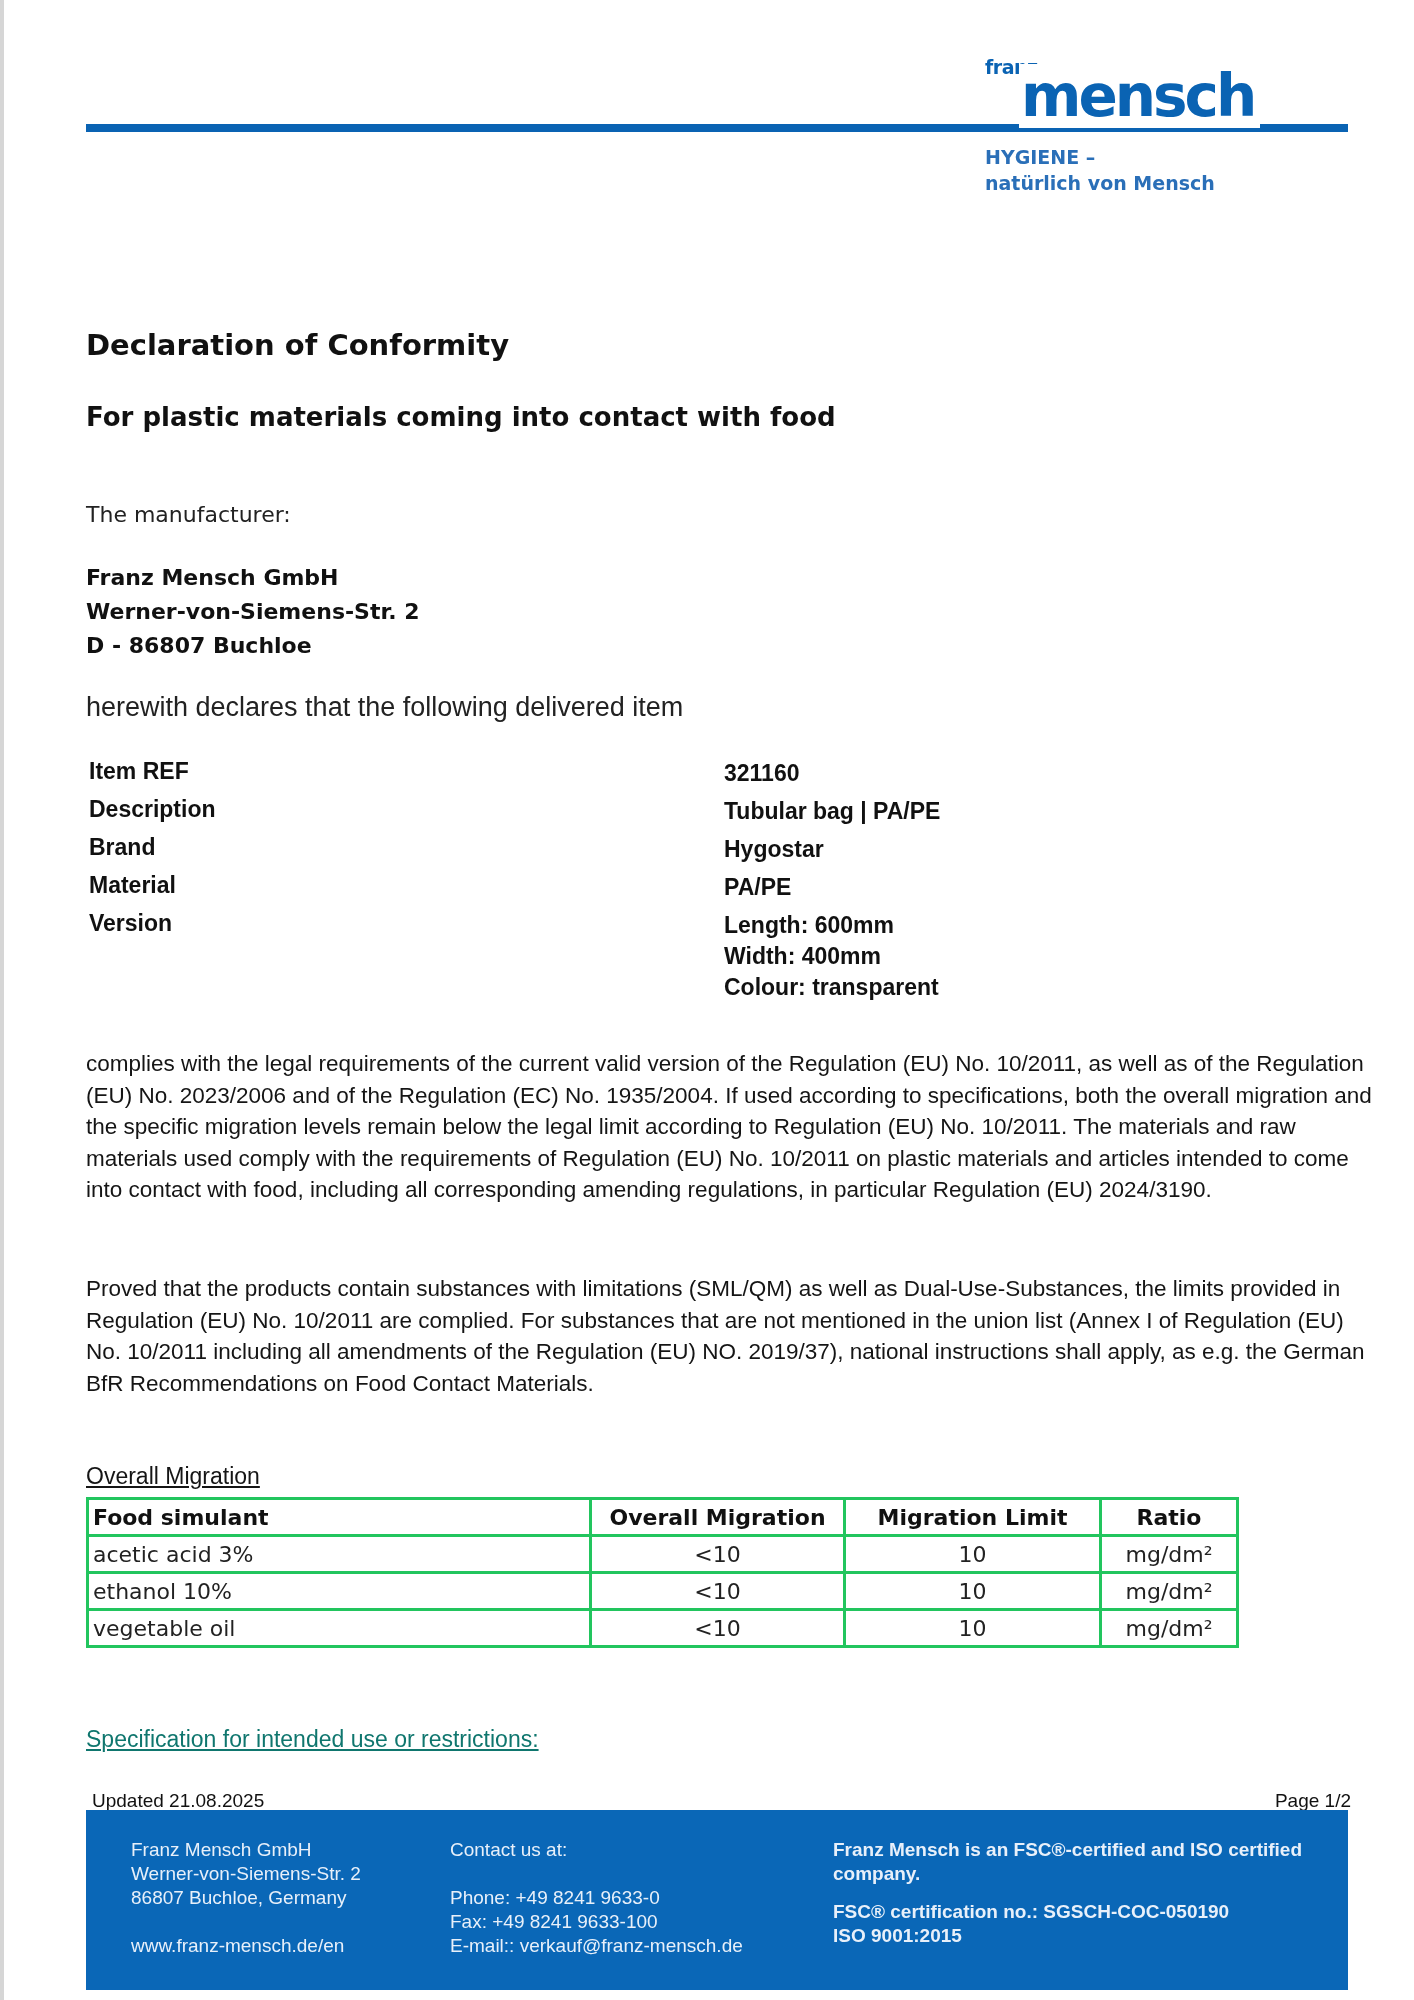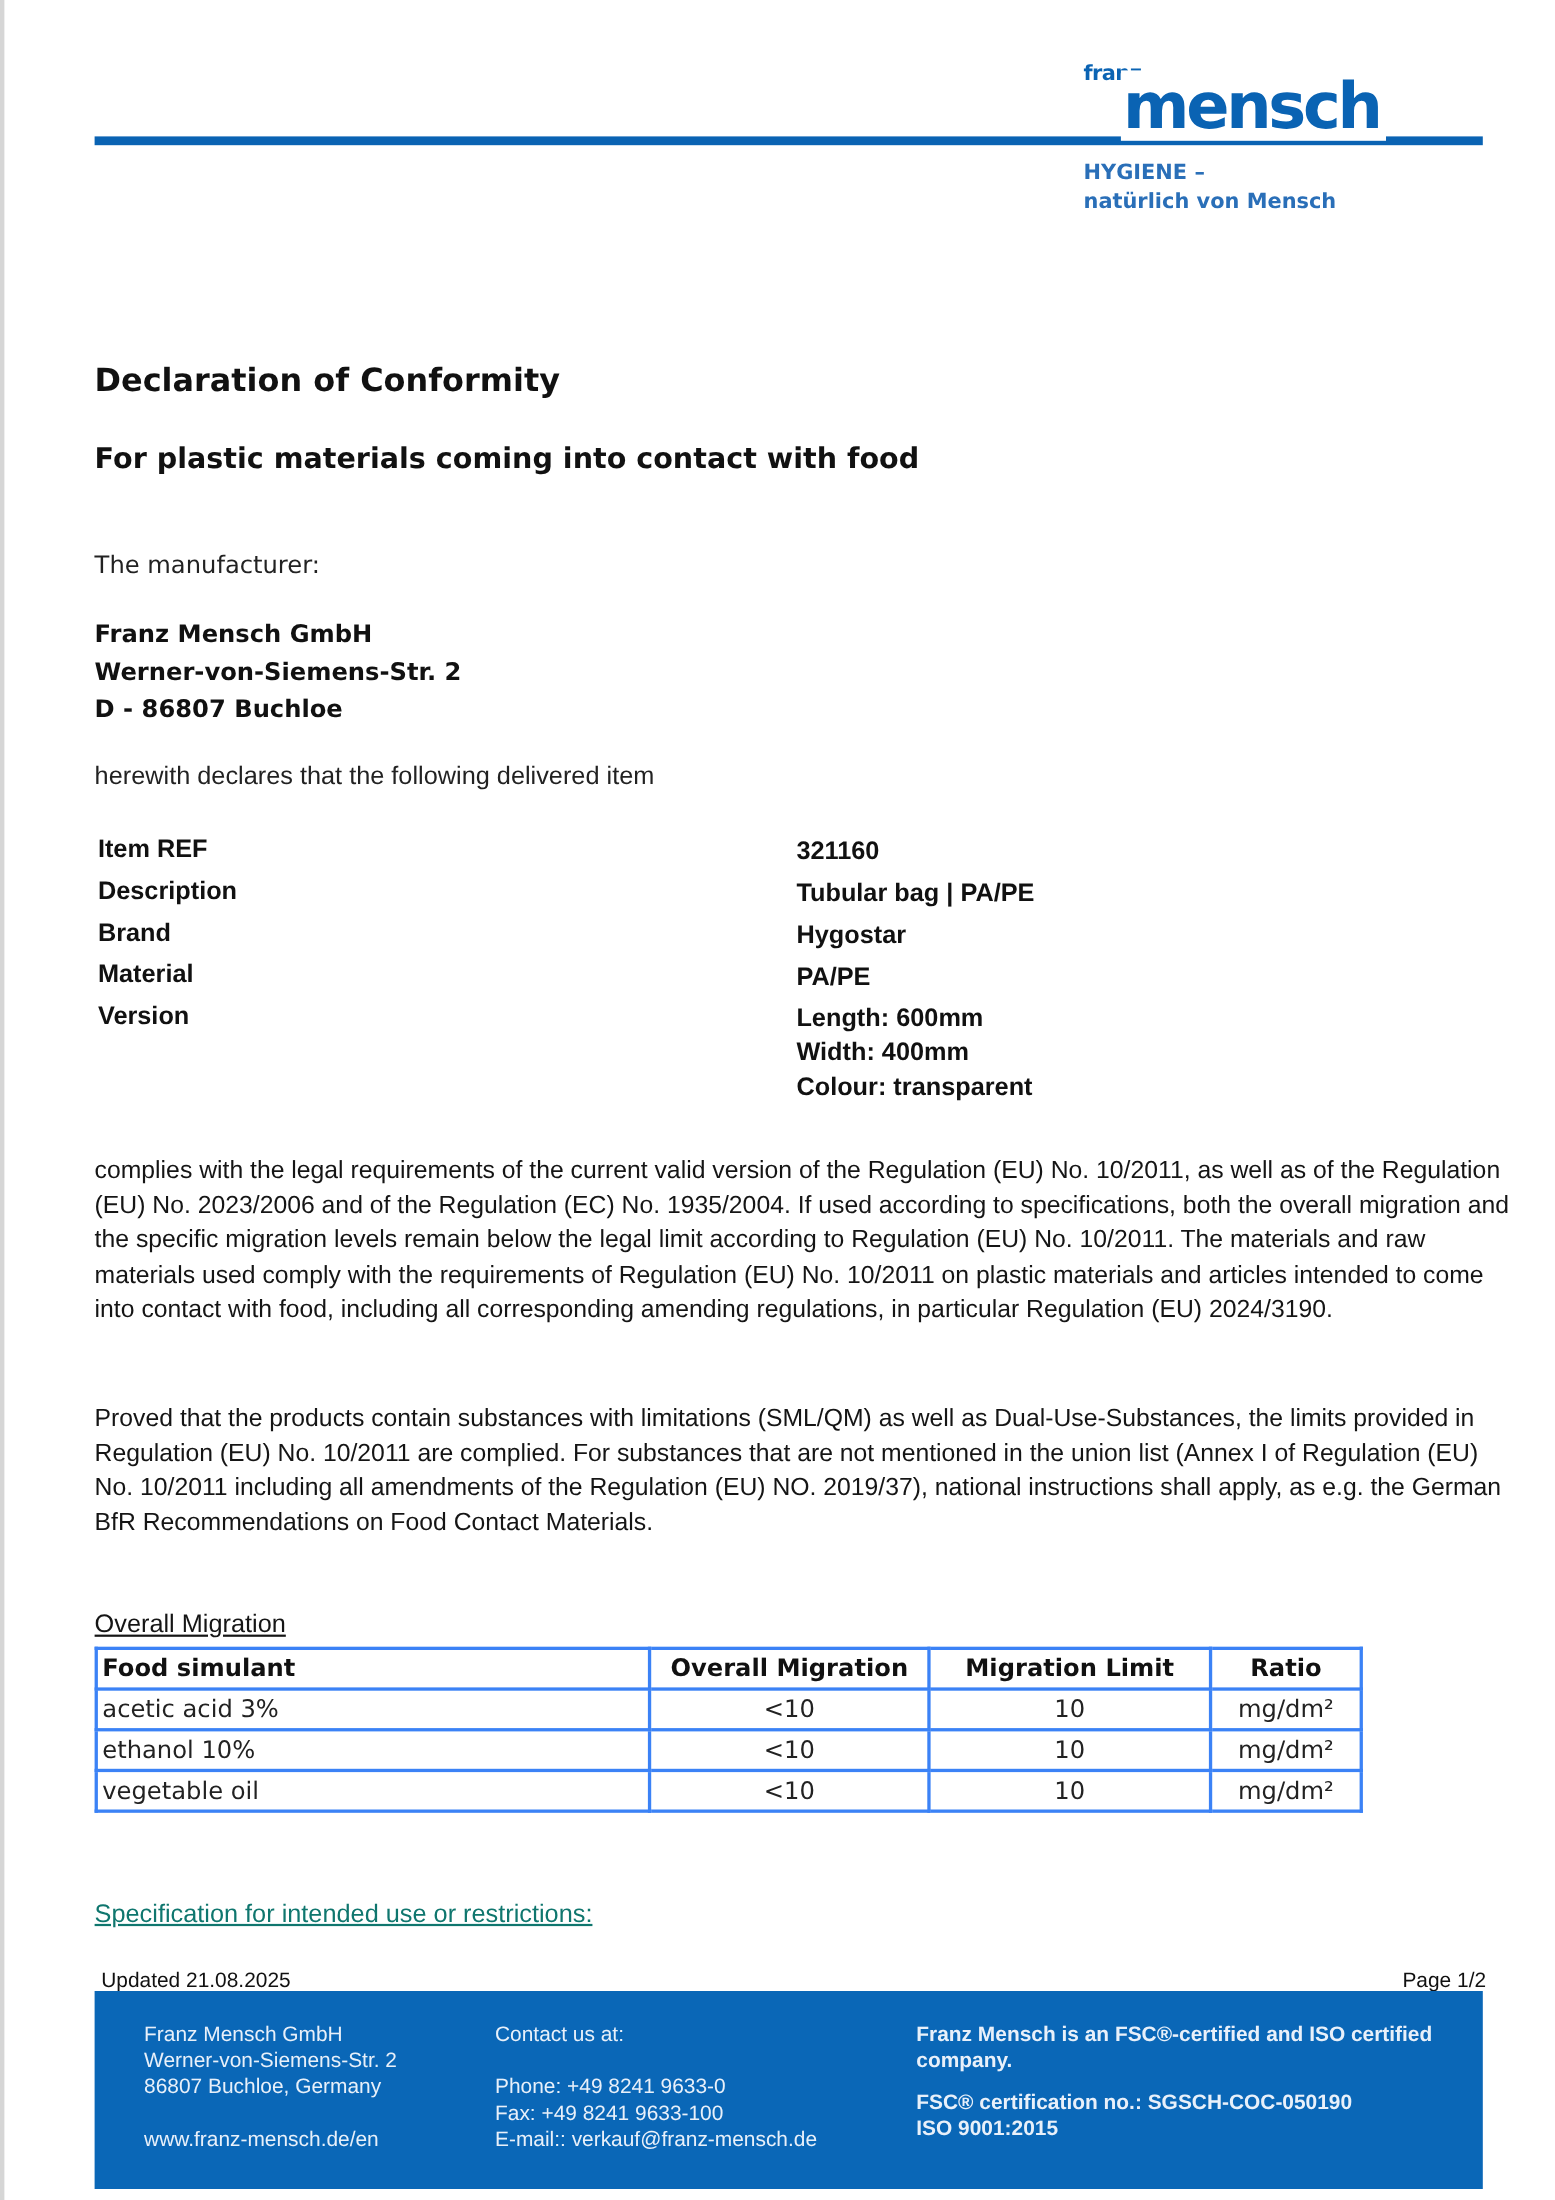--- a/index.html
+++ b/index.html
@@ -7,31 +7,31 @@
   .edge { position:absolute; left:0; top:0; width:4px; height:2000px; background:#d6d6d6; }
   .topline { position:absolute; left:86px; top:124px; width:1262px; height:8px; background:#0a63b3; }
   .logo { position:absolute; left:985px; top:56px; width:250px; }
   .logo .franz { position:absolute; left:0; top:0; font-family:"DejaVu Sans", sans-serif; font-weight:bold; color:#0a63b3; font-size:19px; letter-spacing:-0.5px; }
   .logo .mensch { position:absolute; left:-4px; top:8px; font-family:"DejaVu Sans", sans-serif; font-weight:bold; color:#0a63b3; font-size:58px; letter-spacing:-3px; line-height:64px; background:#fff; padding:0 6px 0 2px;margin-left:38px; }
   .tag { position:absolute; left:985px; top:144px; font-family:"DejaVu Sans", sans-serif; font-weight:bold; color:#2a6fb8; font-size:19px; line-height:26px; }
   .title { position:absolute; left:86px; top:328px; font-family:"DejaVu Sans", sans-serif; font-weight:bold; font-size:29px; color:#111; }
   .subtitle { position:absolute; left:86px; top:402px; font-family:"DejaVu Sans", sans-serif; font-weight:bold; font-size:26px; color:#111; }
   .manu-label { position:absolute; left:86px; top:502px; font-family:"DejaVu Sans", sans-serif; font-size:22px; color:#222; }
   .address { position:absolute; left:86px; top:561px; font-family:"DejaVu Sans", sans-serif; font-weight:bold; font-size:22px; line-height:34px; color:#111; }
-  .declares { position:absolute; left:86px; top:692px; font-size:23px; color:#222; }
+  .declares { position:absolute; left:86px; top:692px; font-size:27px; color:#222; }
   .items { position:absolute; left:89px; top:758px; font-size:23px; font-weight:bold; }
   .item-row { position:absolute; left:0; white-space:nowrap; }
   .item-row .k { position:absolute; left:0; }
   .item-row .v { position:absolute; left:635px; line-height:31px; }
   .para { position:absolute; left:86px; width:1290px; font-size:22.5px; line-height:31.6px; color:#151515; }
   .p1 { top:1048px; }
   .p2 { top:1273px; }
   .om-title { position:absolute; left:86px; top:1463px; font-size:23px; text-decoration:underline; color:#151515; }
   table.mig { position:absolute; left:86px; top:1497px; border-collapse:collapse; font-family:"DejaVu Sans", sans-serif; font-size:22px; }
-  table.mig th, table.mig td { border:3px solid #3b82f6; height:34px; padding:0 4px; }
+  table.mig th, table.mig td { border:3px solid #22c55e; height:34px; padding:0 4px; }
   table.mig th { font-weight:bold; text-align:center; }
   table.mig th:first-child, table.mig td:first-child { text-align:left; }
   table.mig td { text-align:center; color:#222; }
   .spec { position:absolute; left:86px; top:1726px; font-size:23px; text-decoration:underline; color:#0f766e; }
   .updated { position:absolute; left:92px; top:1790px; font-size:19px; color:#111; }
   .page { position:absolute; right:63px; top:1790px; font-size:19px; color:#111; }
   .footer { position:absolute; left:86px; top:1810px; width:1262px; height:180px; background:#0a67b7; color:#e8f0fa; font-size:19px; line-height:24px; }
   .fcol { position:absolute; top:28px; white-space:nowrap; }
   .fc1 { left:45px; }
   .fc2 { left:364px; }

